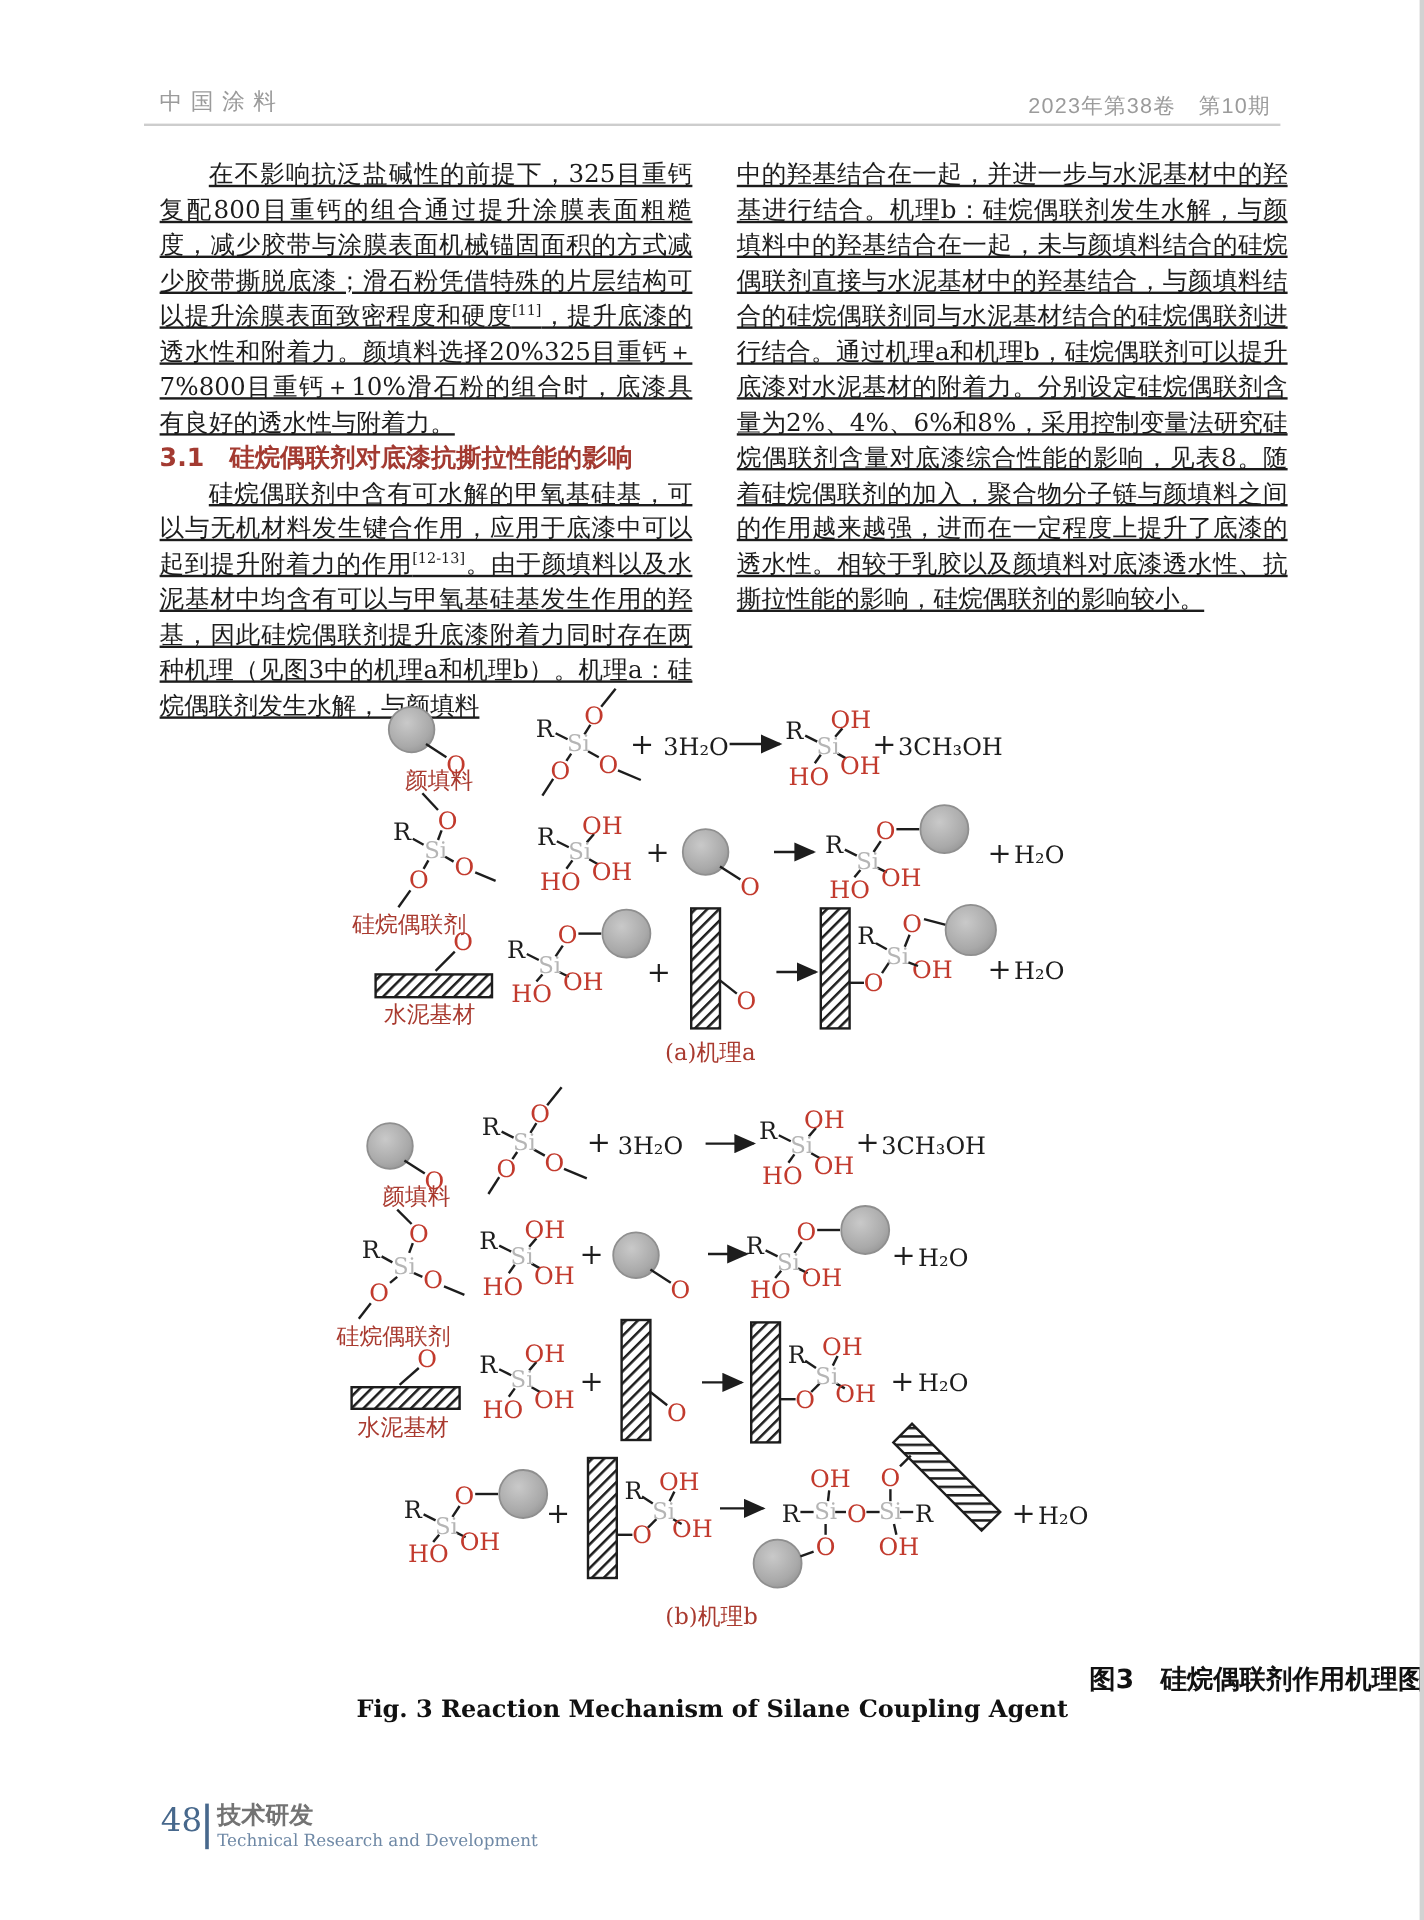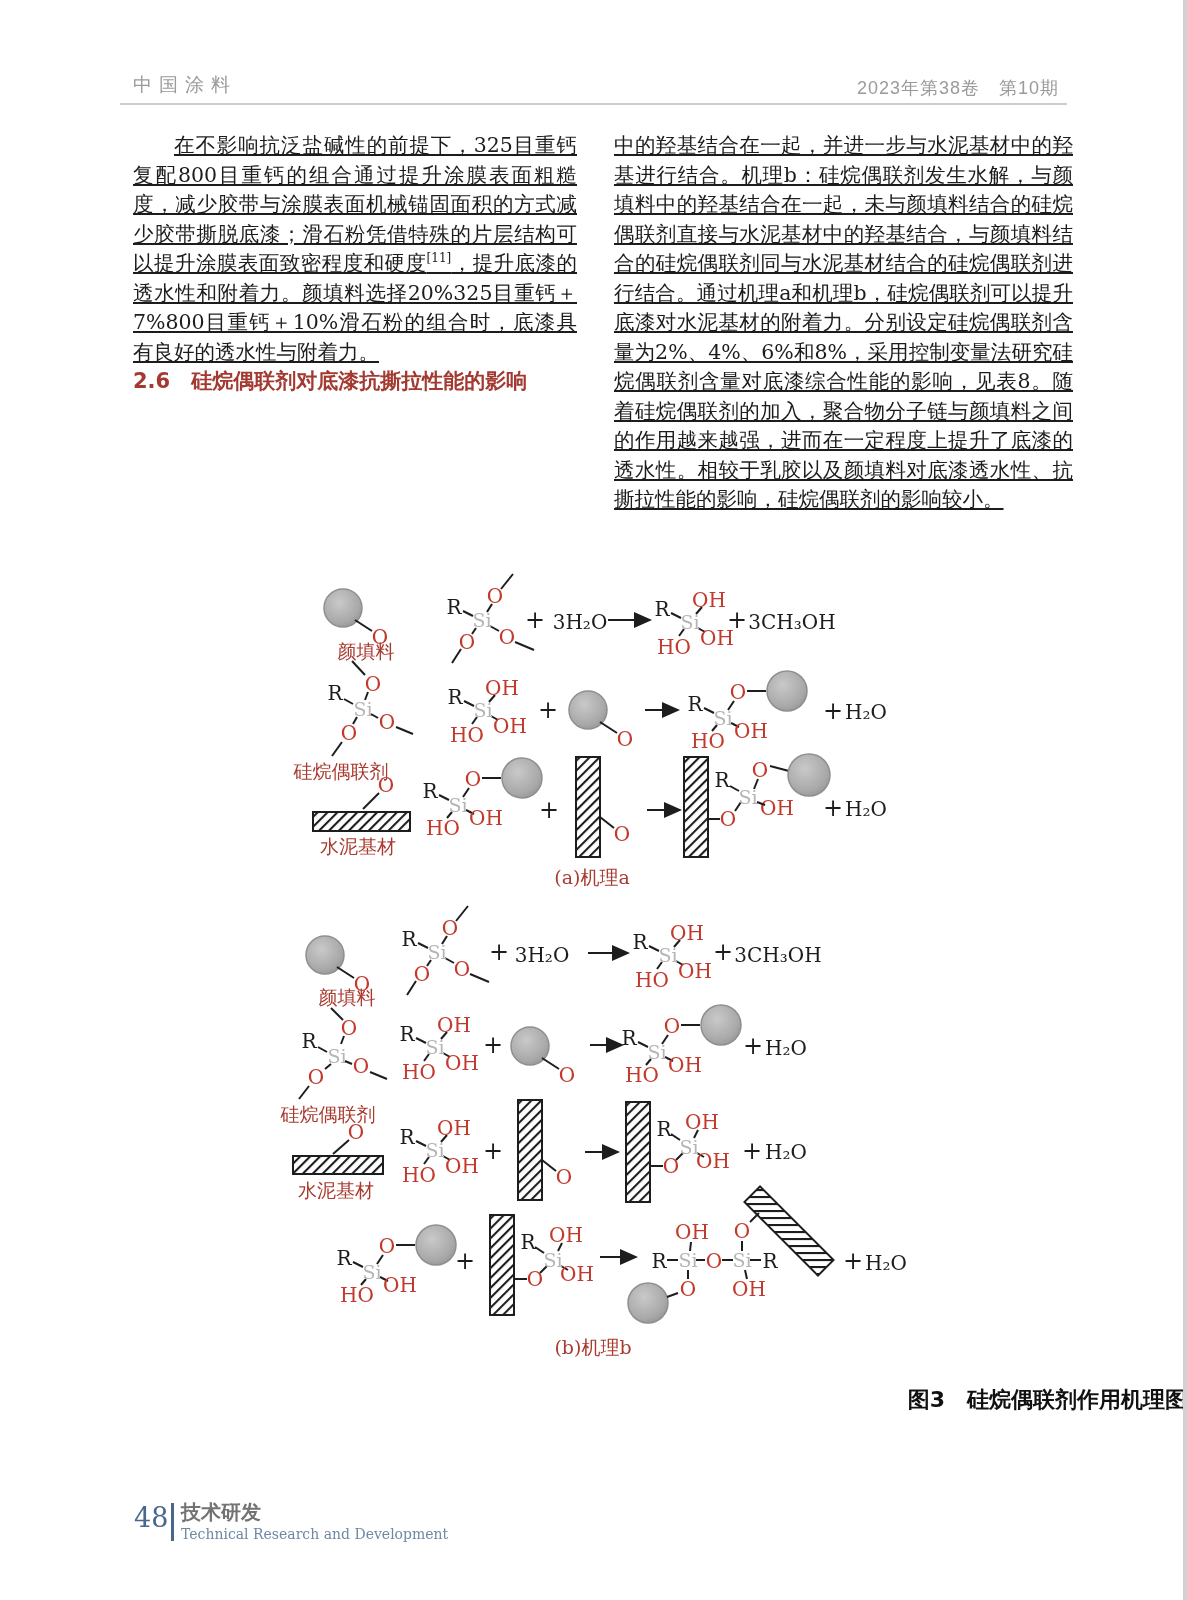--- a/index.html
+++ b/index.html
@@ -46,21 +46,22 @@
 <body>
 
 <div class="page">
 
   <span class="hdr-left">中国涂料</span>
   <span class="hdr-right">2023年第38卷　第10期</span>
   <div class="hdr-rule"></div>
 
   <div class="col col-left">
     <p class="indent"><span>在不影响抗泛盐碱性的前提下，325目重钙复配800目重钙的组合通过提升涂膜表面粗糙度，减少胶带与涂膜表面机械锚固面积的方式减少胶带撕脱底漆；滑石粉凭借特殊的片层结构可以提升涂膜表面致密程度和硬度</span><sup class="cite">[11]</sup><span>，提升底漆的透水性和附着力。颜填料选择20%325目重钙＋7%800目重钙＋10%滑石粉的组合时，底漆具有良好的透水性与附着力。</span></p>
-    <h3 class="sec-heading">2.6　硅烷偶联剂对底漆抗撕拉性能的影响</h3>
+    <h3 class="sec-heading">3.1　硅烷偶联剂对底漆抗撕拉性能的影响</h3>
+    <p class="indent"><span>硅烷偶联剂中含有可水解的甲氧基硅基，可以与无机材料发生键合作用，应用于底漆中可以起到提升附着力的作用</span><sup class="cite">[12-13]</sup><span>。由于颜填料以及水泥基材中均含有可以与甲氧基硅基发生作用的羟基，因此硅烷偶联剂提升底漆附着力同时存在两种机理（见图3中的机理a和机理b）。机理a：硅烷偶联剂发生水解，与颜填料</span></p>
   </div>
 
   <div class="col col-right">
     <p><span>中的羟基结合在一起，并进一步与水泥基材中的羟基进行结合。机理b：硅烷偶联剂发生水解，与颜填料中的羟基结合在一起，未与颜填料结合的硅烷偶联剂直接与水泥基材中的羟基结合，与颜填料结合的硅烷偶联剂同与水泥基材结合的硅烷偶联剂进行结合。通过机理a和机理b，硅烷偶联剂可以提升底漆对水泥基材的附着力。分别设定硅烷偶联剂含量为2%、4%、6%和8%，采用控制变量法研究硅烷偶联剂含量对底漆综合性能的影响，见表8。随着硅烷偶联剂的加入，聚合物分子链与颜填料之间的作用越来越强，进而在一定程度上提升了底漆的透水性。相较于乳胶以及颜填料对底漆透水性、抗撕拉性能的影响，硅烷偶联剂的影响较小。</span></p>
   </div>
 
   <svg class="fig" viewBox="0 0 1187 1600">
     <defs>
       <radialGradient id="gcirc" cx="40%" cy="35%" r="75%">
         <stop offset="0%" stop-color="#c9c9c9"></stop>
@@ -286,20 +287,21 @@
         <line class="bond" x1="750" y1="1222" x2="759" y2="1213"></line>
       </g>
       <text class="plus" x="853" y="1261">+</text>
       <text class="frm" x="886" y="1263">H₂O</text>
 
       <text class="lgd" x="593" y="1347">(b)机理b</text>
     </g>
   </svg>
 
   <div class="cap-zh">图3　硅烷偶联剂作用机理图</div>
+  <div class="cap-en">Fig. 3   Reaction Mechanism of Silane Coupling Agent</div>
 
   <span class="ft-page">48</span>
   <div class="ft-bar"></div>
   <span class="ft-zh">技术研发</span>
   <span class="ft-en">Technical Research and Development</span>
 
   <div class="scan-edge"></div>
 </div>
 
 </body></html>

